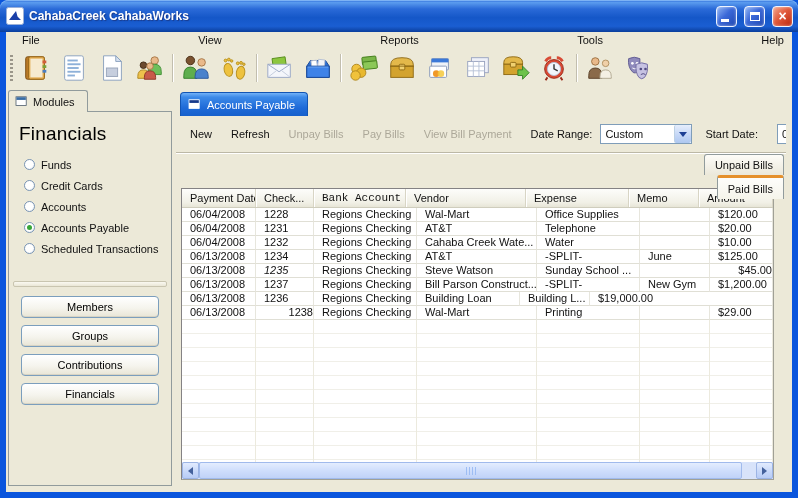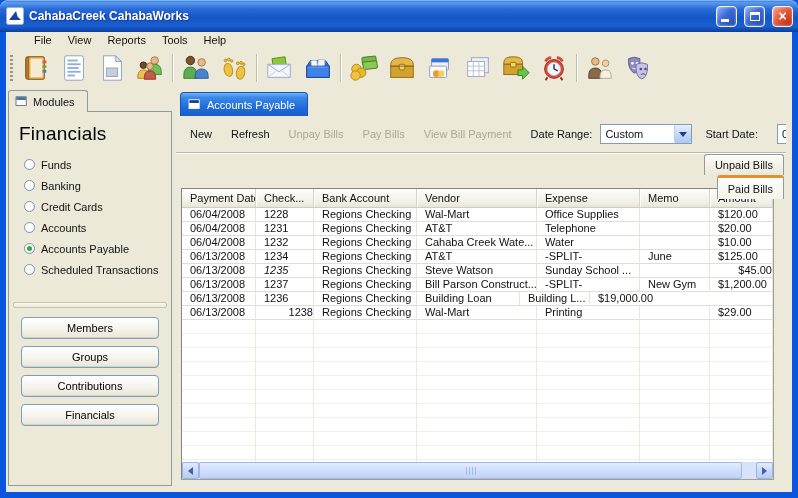--- a/index.html
+++ b/index.html
@@ -17,21 +17,21 @@
   .title-text { flex:1; color:#fff; font-weight:bold; font-size:12px; text-shadow:1px 1px 1px #1a3a8a; white-space:nowrap; }
   .cap-btn { width:21px; height:21px; flex:none; margin-left:2px; border:1px solid #eef4ff; border-radius:4px;
     background:linear-gradient(135deg,#8fb4f4 0%,#3b68d8 45%,#1f47b0 100%); position:relative;
     box-shadow:inset 0 0 3px rgba(255,255,255,.55); cursor:default; }
   .cap-close { background:linear-gradient(135deg,#f4a78e 0%,#e25b3c 45%,#b8240a 100%); }
   .glyph-min { position:absolute; left:4px; bottom:4px; width:8px; height:3px; background:#fff; }
   .glyph-max { position:absolute; left:5px; top:5px; width:10px; height:9px; border:1px solid #fff; border-top:3px solid #fff; }
   .glyph-close { position:absolute; left:0; top:0; width:100%; height:100%; color:#fff; font-weight:bold; font-size:14px; line-height:19px; text-align:center; }
 
   
-  .menubar { height:16px; display:flex; align-items:center; padding-left:20px; background:#ece9d8; }
+  .menubar { height:16px; display:flex; align-items:center; padding-left:8px; background:#ece9d8;justify-content:space-between; }
   .menu-item { padding:1px 8px; cursor:default; }
 
   
   .toolbar { height:40px; display:flex; align-items:center; padding-left:3px; background:#ece9d8; }
   .grip { width:3px; height:26px; margin:0 4px 0 1px;
     background:repeating-linear-gradient(180deg,#9a968a 0 2px,transparent 2px 4px); }
   .tbtn { width:38px; height:36px; display:flex; align-items:center; justify-content:center; background:transparent; border:none; }
   .tbtn svg { width:30px; height:30px; }
   .tsep { width:2px; height:28px; margin:0 3px; border-left:1px solid #c2beae; border-right:1px solid #ffffff; }
 
@@ -296,24 +296,20 @@
           <rect x="1.5" y="1.5" width="12" height="3.5" fill="#3a6ea5"></rect>
         </svg>
         <span>Modules</span>
       </div>
       <div class="side-panel">
         <div class="fin-title">Financials</div>
         <div id="module-options">
             <div class="radio-row">
               <span class="radio"></span>
               <span>Funds</span>
-            </div>
-            <div class="radio-row">
-              <span class="radio"></span>
-              <span>Banking</span>
             </div>
             <div class="radio-row">
               <span class="radio"></span>
               <span>Credit Cards</span>
             </div>
             <div class="radio-row">
               <span class="radio"></span>
               <span>Accounts</span>
             </div>
             <div class="radio-row">
@@ -368,21 +364,21 @@
 
         <div class="subtabs" id="subtabs">
             <div class="subtab">Unpaid Bills</div>
             <div class="subtab selected">Paid Bills</div>
           </div>
 
         <div class="table-wrap">
           <div class="thead" id="thead">
               <span class="th" style="width: 74px; flex: 0 0 auto;">Payment Date</span>
               <span class="th" style="width: 58px; flex: 0 0 auto;">Check...</span>
-              <span class="th" style="width: 103px; flex: 0 0 auto;">Bank Account</span>
+              <span class="th" style="width: 92px; flex: 0 0 auto; font-family: Liberation Mono, monospace;">Bank Account</span>
               <span class="th" style="width: 120px; flex: 0 0 auto;">Vendor</span>
               <span class="th" style="width: 103px; flex: 0 0 auto;">Expense</span>
               <span class="th" style="width: 70px; flex: 0 0 auto;">Memo</span>
               <span class="th" style="flex: 1 1 0%;">Amount</span>
             </div>
           <div id="tbody" style="display:contents"><div class="trow">
                 <span class="td" style="width: 74px; flex: 0 0 auto;">06/04/2008</span>
                 <span class="td" style="width: 58px; flex: 0 0 auto;">1228</span>
                 <span class="td" style="width: 103px; flex: 0 0 auto;">Regions Checking</span>
                 <span class="td" style="width: 120px; flex: 0 0 auto;">Wal-Mart</span>

